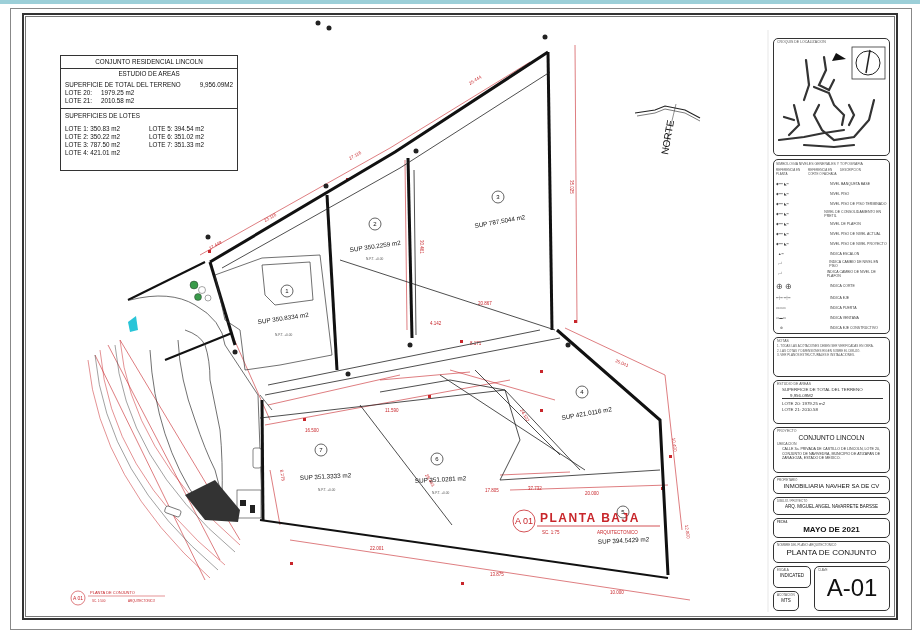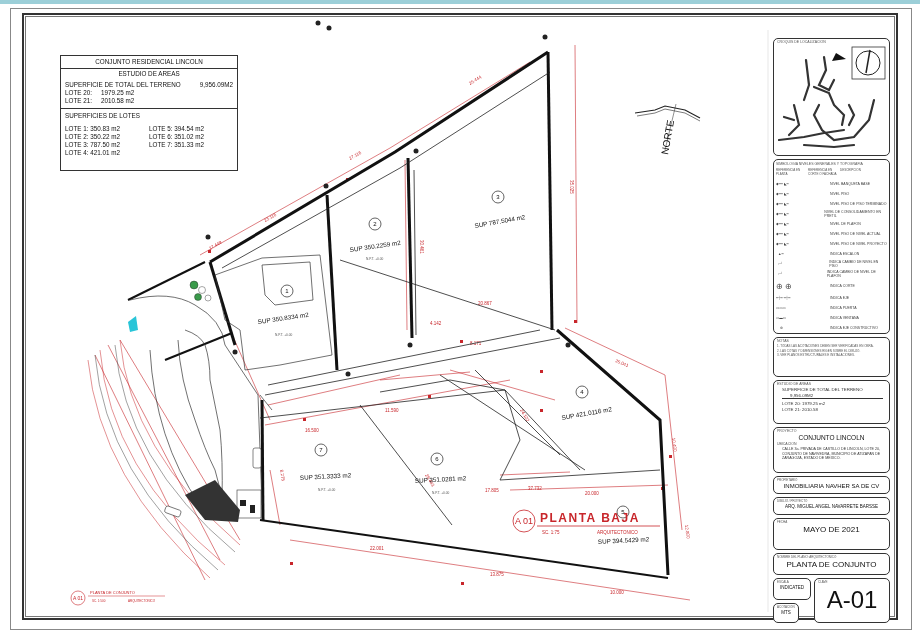--- a/index.html
+++ b/index.html
@@ -379,21 +379,21 @@
   <div class="box" style="height:18px;">
     <div class="tiny" style="font-size:3px">PROPIETARIO</div>
     <div style="font-size:6px;text-align:center;">INMOBILIARIA NAVHER SA DE CV</div>
   </div>
 
   <div class="box" style="height:18px;">
     <div class="tiny" style="font-size:3px">DIBUJO / PROYECTO</div>
     <div style="font-size:4.5px;text-align:center;">ARQ. MIGUEL ANGEL NAVARRETE BARSSE</div>
   </div>
 
-  <div class="box" style="height:32px;">
+  <div class="box" style="height:20px;font-weight:bold;">
     <div class="tiny" style="font-size:3px">FECHA</div>
     <div style="font-size:8px;text-align:center;">MAYO DE 2021</div>
   </div>
 
   <div class="box" style="height:22px;">
     <div class="tiny" style="font-size:3px">NOMBRE DEL PLANO: ARQUITECTONICO</div>
     <div style="font-size:8px;text-align:center;">PLANTA DE CONJUNTO</div>
   </div>
 
   <div style="display:flex;gap:3px;">

